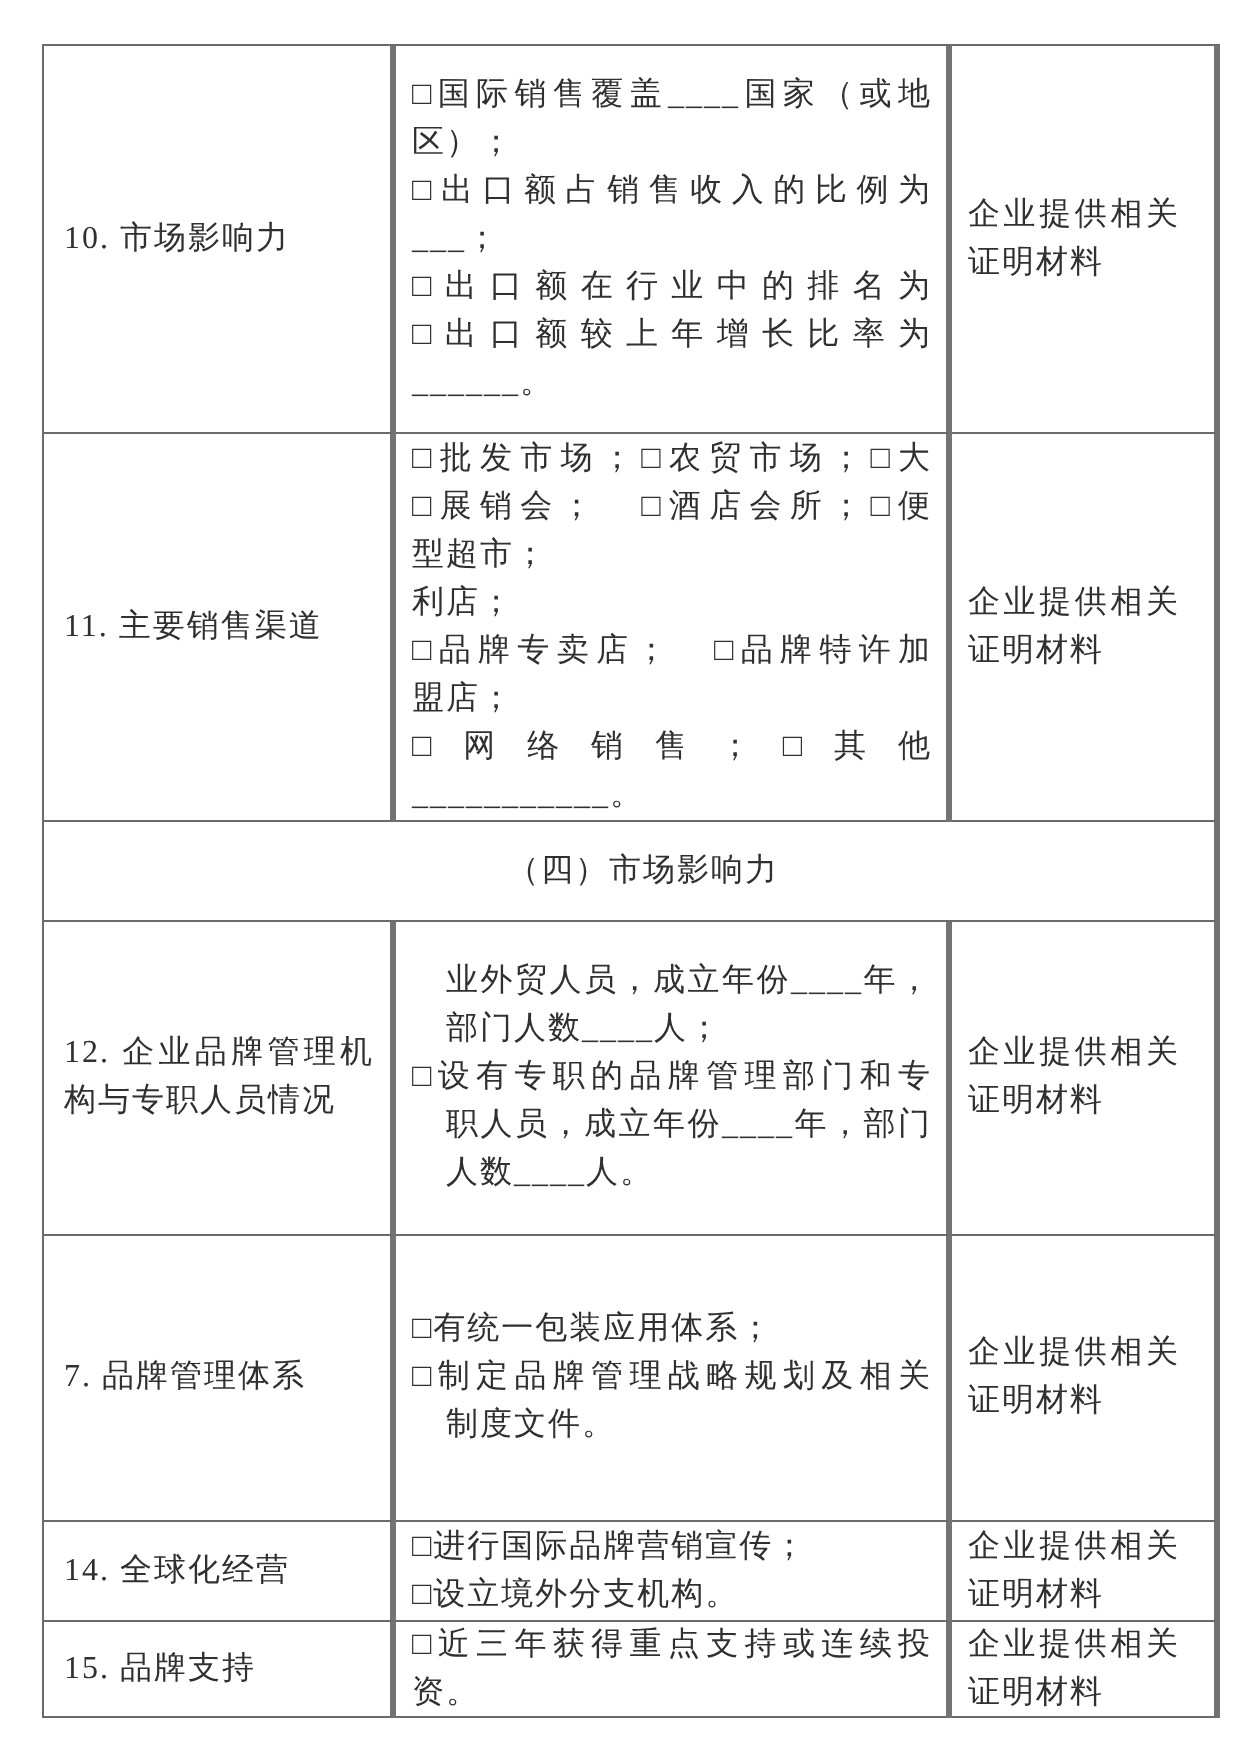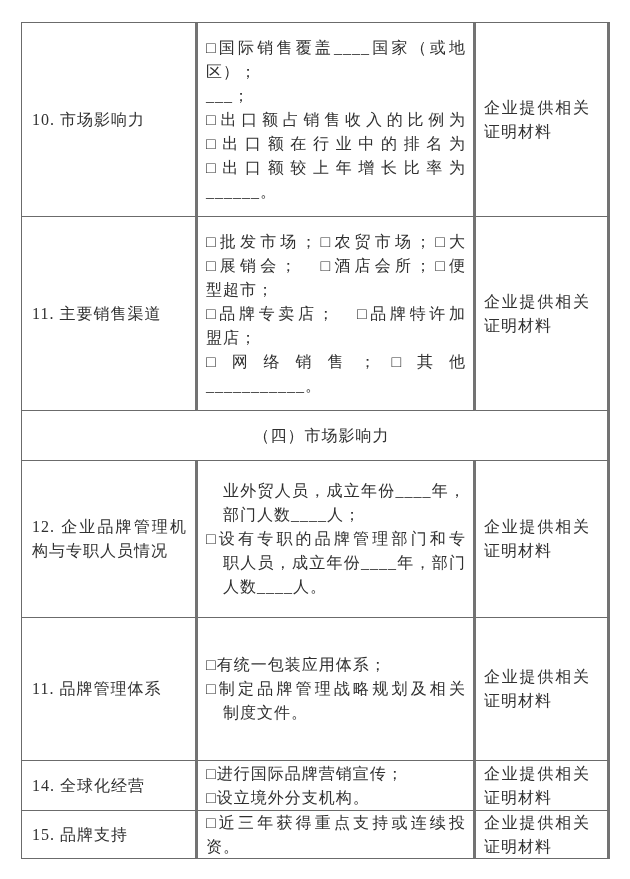--- a/index.html
+++ b/index.html
@@ -59,38 +59,39 @@
 <body>
 
 <div id="table">
     <div class="row" style="height: 194px;">
       <div class="cell c1">
         <div class="label">10. 市场影响力</div>
       </div>
       <div class="cell c2">
         <div class="line j"><span class="cb">□</span>国际销售覆盖____国家（或地</div>
         <div class="line">区）；</div>
+        <div class="line j"><span class="cb">□</span>出口额占销售收入的比例为</div>
         <div class="line">___；</div>
-        <div class="line j"><span class="cb">□</span>出口额占销售收入的比例为</div>
         <div class="line j"><span class="cb">□</span>出口额在行业中的排名为</div>
         <div class="line j"><span class="cb">□</span>出口额较上年增长比率为</div>
         <div class="line">______。</div>
       </div>
       <div class="cell c3">
         <div class="ev">企业提供相关证明材料</div>
       </div>
     </div>
     <div class="row" style="height: 194px;">
       <div class="cell c1">
         <div class="label">11. 主要销售渠道</div>
       </div>
       <div class="cell c2">
         <div class="line j"><span class="cb">□</span>批发市场；<span class="cb">□</span>农贸市场；<span class="cb">□</span>大</div>
         <div class="line j"><span class="cb">□</span>展销会；　<span class="cb">□</span>酒店会所；<span class="cb">□</span>便</div>
         <div class="line">型超市；</div>
+        <div class="line">利店；</div>
         <div class="line j"><span class="cb">□</span>品牌专卖店；　<span class="cb">□</span>品牌特许加</div>
         <div class="line">盟店；</div>
         <div class="line j"><span class="cb">□</span>网络销售；<span class="cb">□</span>其他</div>
         <div class="line">___________。</div>
       </div>
       <div class="cell c3">
         <div class="ev">企业提供相关证明材料</div>
       </div>
     </div>
     <div class="row" style="height: 50px;">
@@ -108,21 +109,21 @@
         <div class="line j"><span class="cb">□</span>设有专职的品牌管理部门和专</div>
         <div class="line j i">职人员，成立年份____年，部门</div>
         <div class="line i">人数____人。</div>
       </div>
       <div class="cell c3">
         <div class="ev">企业提供相关证明材料</div>
       </div>
     </div>
     <div class="row" style="height: 143px;">
       <div class="cell c1">
-        <div class="label">11. 品牌管理体系</div>
+        <div class="label">7. 品牌管理体系</div>
       </div>
       <div class="cell c2">
         <div class="line"><span class="cb">□</span>有统一包装应用体系；</div>
         <div class="line j"><span class="cb">□</span>制定品牌管理战略规划及相关</div>
         <div class="line i">制度文件。</div>
       </div>
       <div class="cell c3">
         <div class="ev">企业提供相关证明材料</div>
       </div>
     </div>

